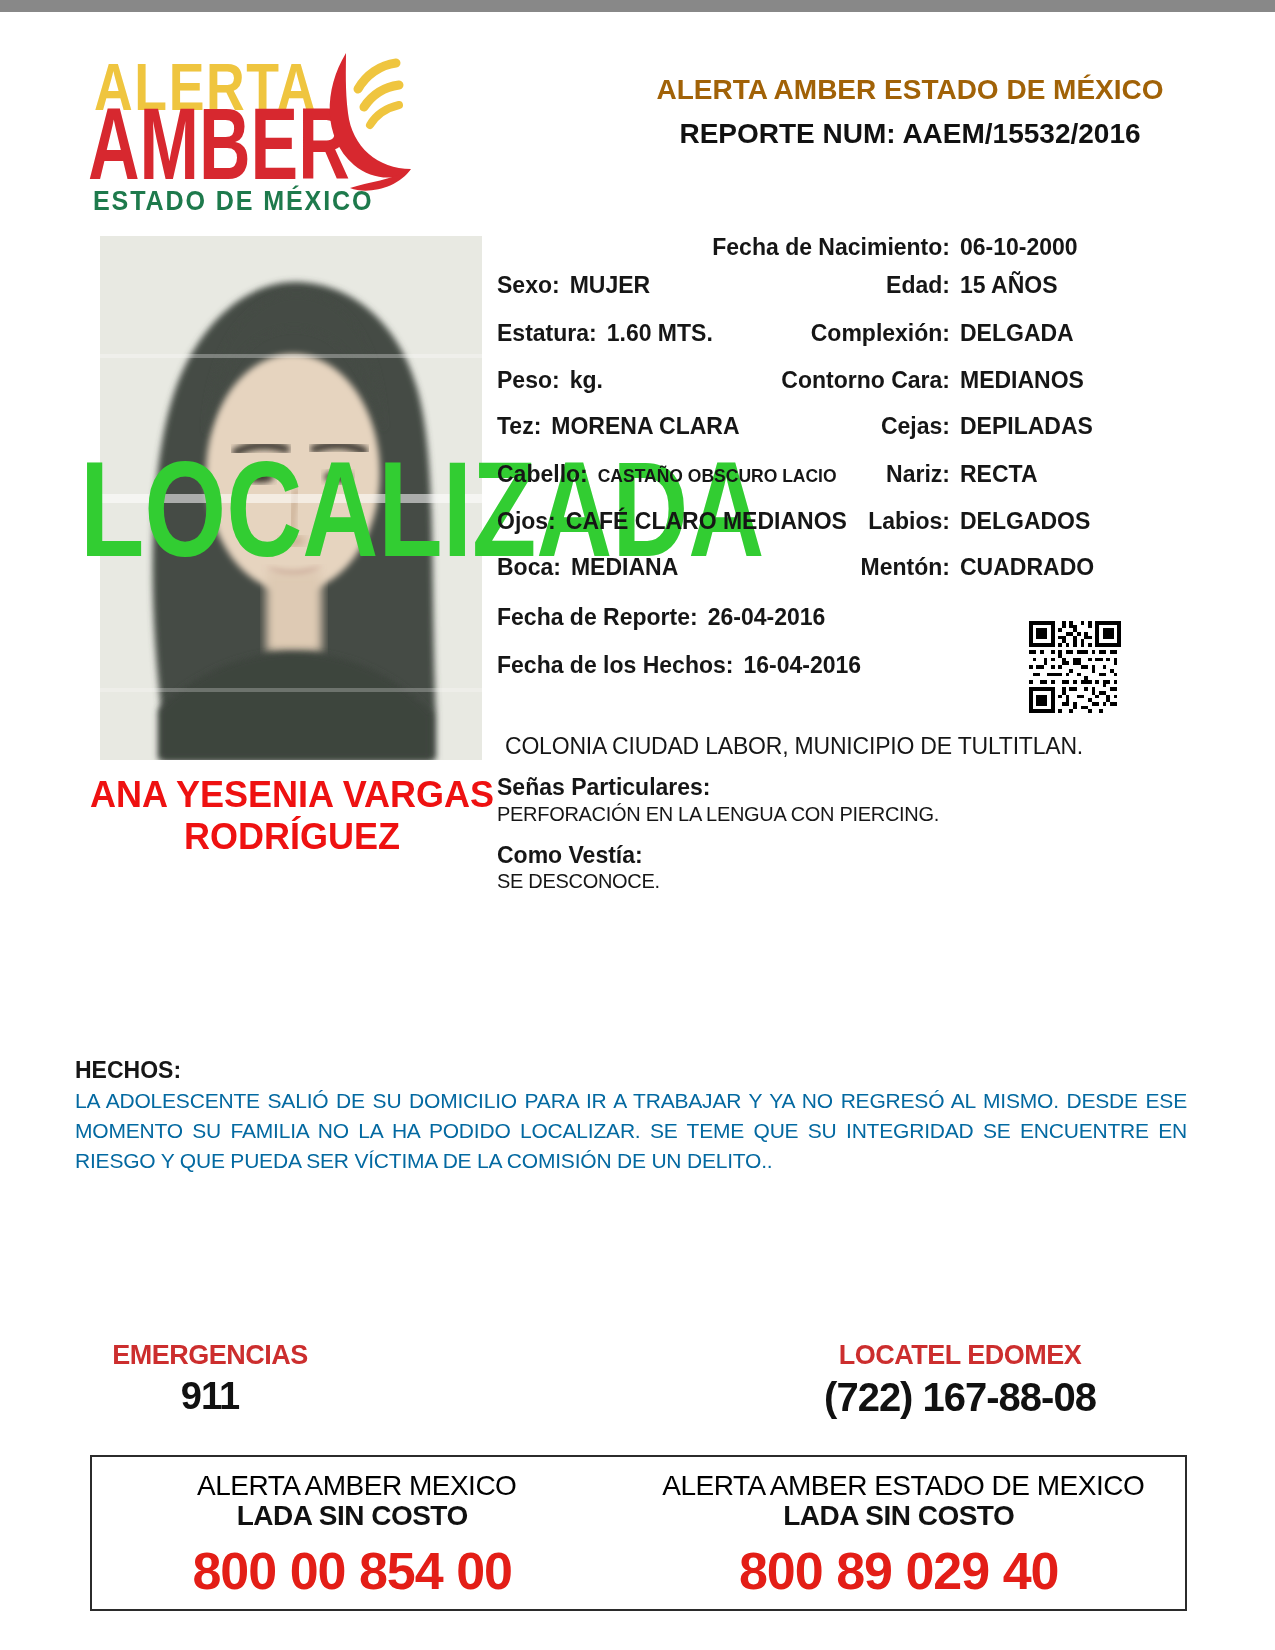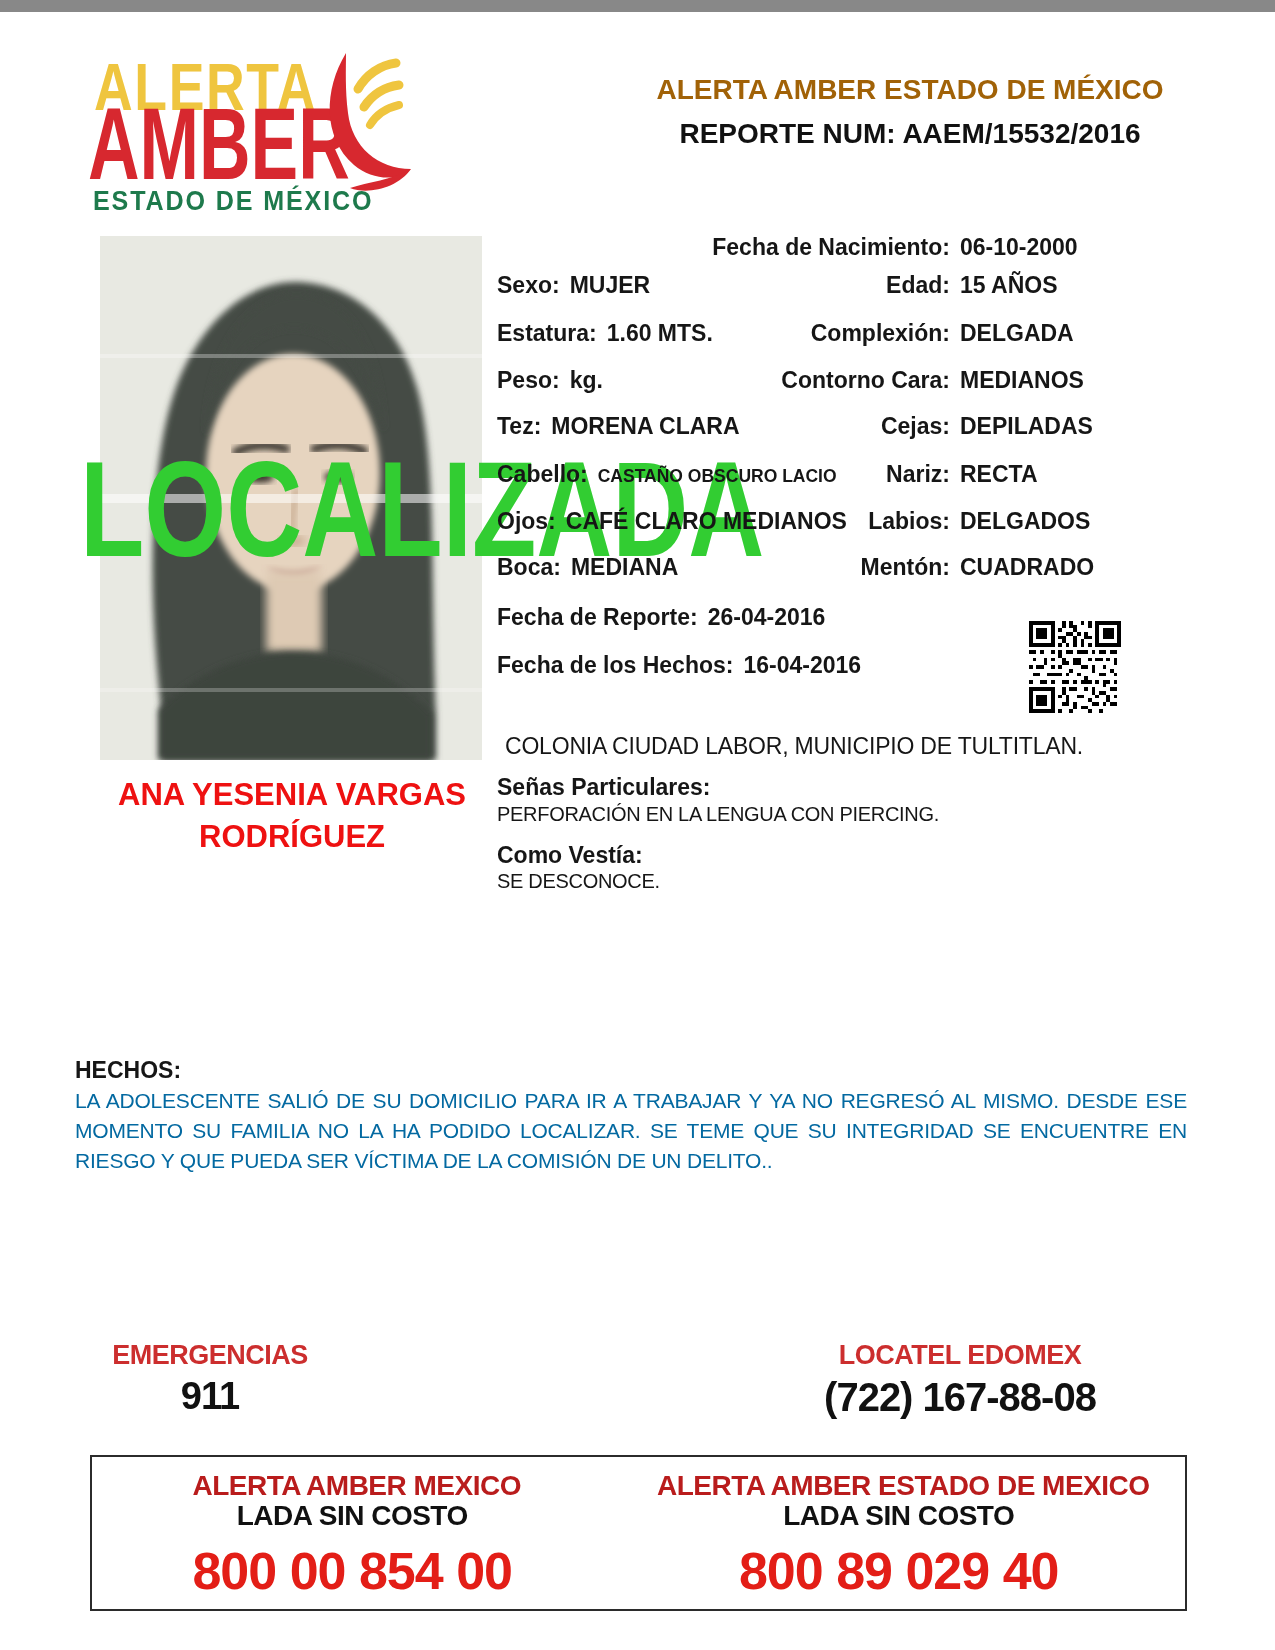--- a/index.html
+++ b/index.html
@@ -18,21 +18,21 @@
   .logo-swoosh{position:absolute;left:218px;top:3px;}
 
   
   .doc-title{left:630px;top:64px;width:560px;text-align:center;font-size:28px;font-weight:bold;line-height:1;color:#a16207;}
   .doc-report{left:630px;top:108px;width:560px;text-align:center;font-size:28px;font-weight:bold;line-height:1;color:#111;}
 
   
   .photo{left:100px;top:224px;width:382px;height:524px;}
   .localizada{left:80px;top:430px;font-size:135px;font-weight:bold;line-height:1;color:#32CD32;
               transform:scaleX(.78);transform-origin:left top;z-index:5;white-space:nowrap;}
-  .name{left:68px;top:762px;width:448px;text-align:center;font-size:31px;font-weight:bold;
+  .name{left:68px;top:762px;width:448px;text-align:center;font-size:36px;font-weight:bold;
         line-height:42px;color:#EE1111;z-index:6;}
 
   
   .drow{left:0;top:0;width:1275px;height:32px;font-size:23px;font-weight:bold;z-index:7;}
   .lpart{position:absolute;left:497px;white-space:nowrap;}
   .rlabel{position:absolute;left:600px;width:350px;text-align:right;white-space:nowrap;}
   .rvalue{position:absolute;left:960px;white-space:nowrap;}
   .val-gap{margin-left:20px;}
   .val-gap2{margin-left:26px;}
   .val-sm{font-size:17.5px;}
@@ -53,21 +53,21 @@
   .contact-label{font-size:27px;font-weight:bold;color:#CC2E2E;letter-spacing:-.5px;line-height:1;}
   .contact-number{font-size:40px;font-weight:bold;color:#111;letter-spacing:-1px;line-height:1;margin-top:8px;}
   .c1{left:75px;top:1330px;width:270px;}
   .c2{left:395px;top:1330px;width:340px;}
   .c3{left:775px;top:1330px;width:370px;}
 
   
   .footer-box{left:90px;top:1443px;width:1093px;height:152px;border:2px solid #2b2b2b;display:flex;z-index:7;background:#fff;}
   .fcol{flex:1;text-align:center;padding-top:14px;}
   .fcol + .fcol{flex:1.1;}
-  .f-title{font-size:28px;font-weight:bold;color:#b91c1c;line-height:30px;letter-spacing:-.5px;padding-left:9px;}
+  .f-title{font-size:28px;font-weight:normal;color:#000000;line-height:30px;letter-spacing:-.5px;padding-left:9px;}
   .f-sub{font-size:28px;font-weight:bold;color:#111;line-height:30px;letter-spacing:-.5px;}
   .f-number{font-size:52px;font-weight:bold;color:#E31E17;line-height:1;margin-top:14px;letter-spacing:-1px;}
 </style>
 </head>
 <body>
 
 <div class="page">
 
   <div class="abs logo">
     <div class="logo-alerta">ALERTA</div>

